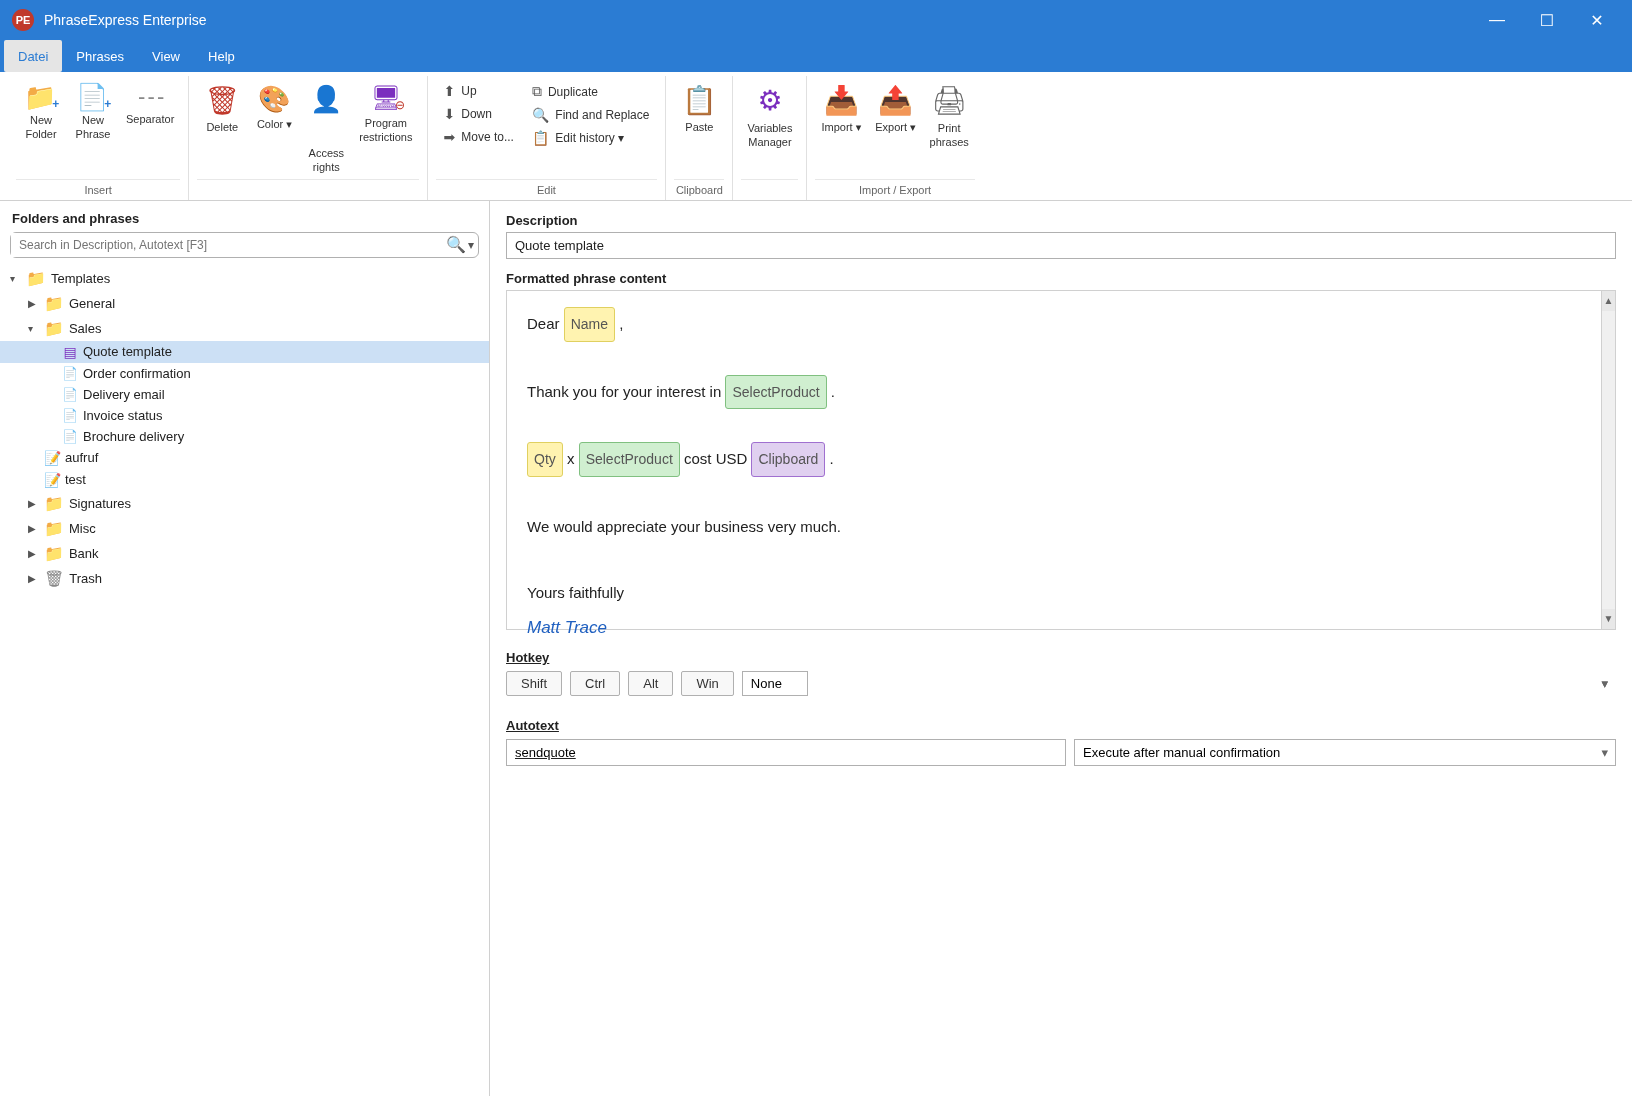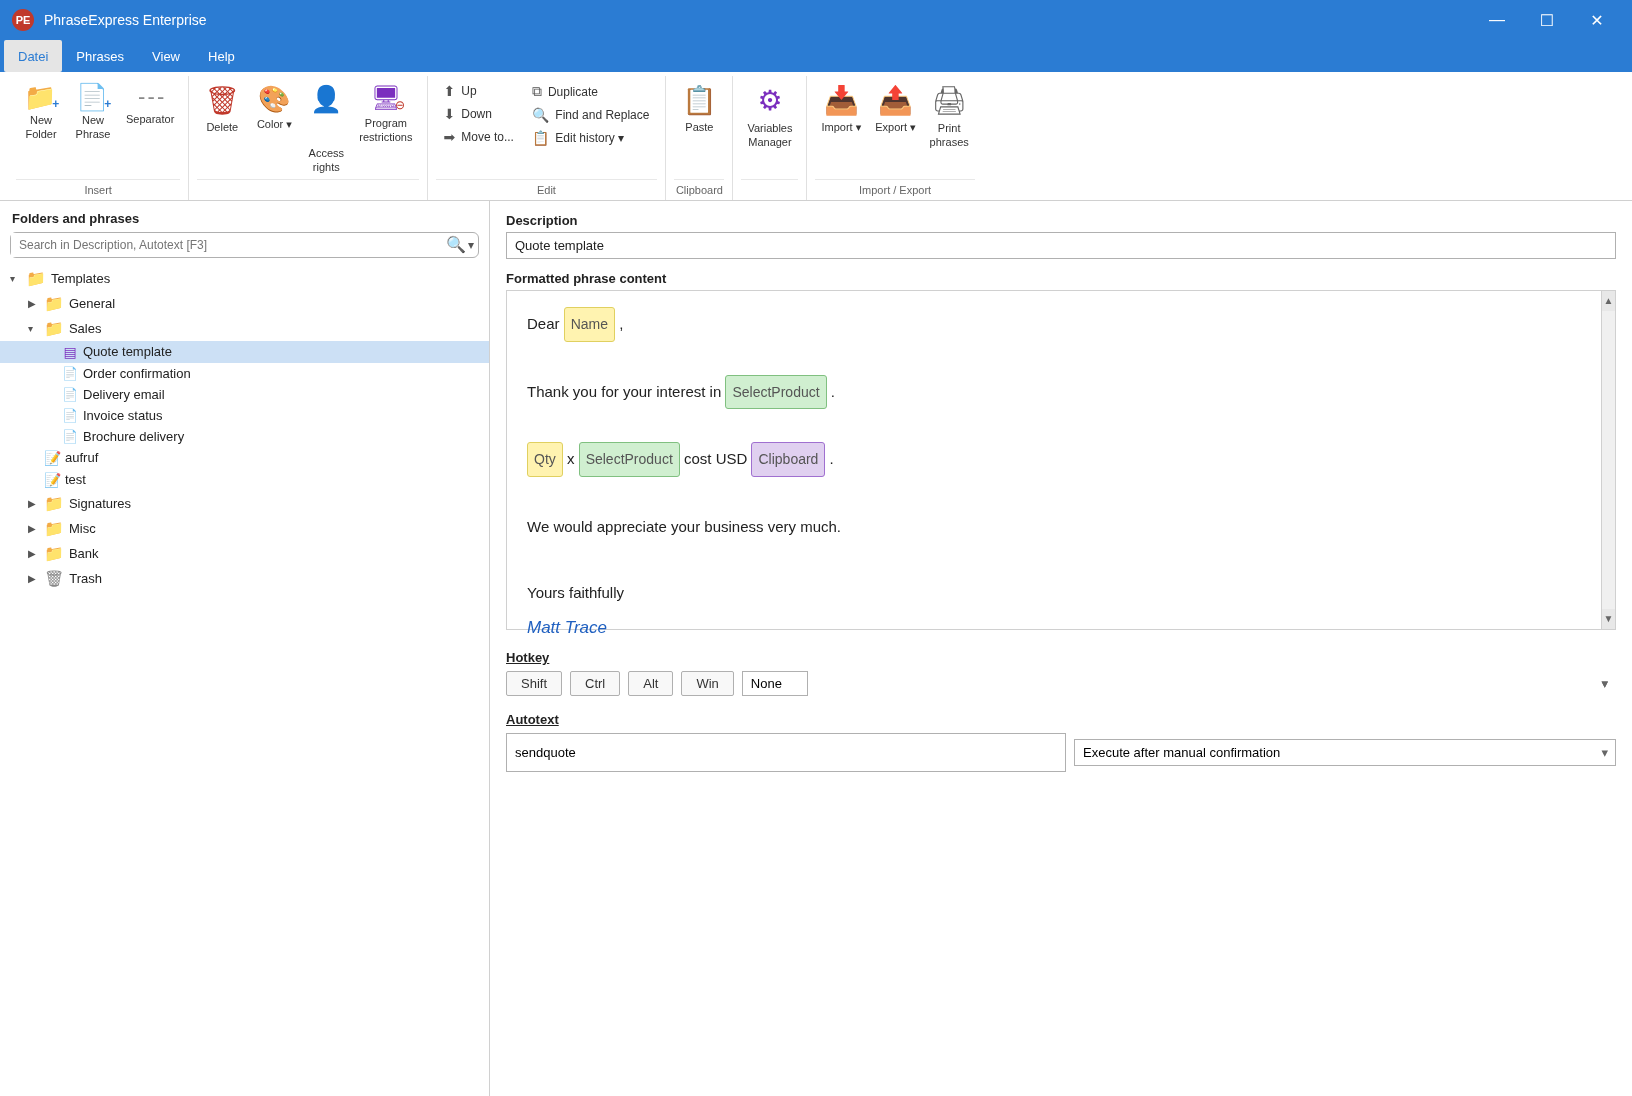--- a/index.html
+++ b/index.html
@@ -183,24 +183,24 @@
       flex: 1; padding: 4px 8px; border: 1px solid #b0b0b0; font-size: 13px;
       background: white; cursor: pointer; appearance: none; position: relative;
     }
     .hotkey-select-wrap { flex: 1; position: relative; }
     .hotkey-select-wrap::after {
       content: '▾'; position: absolute; right: 8px; top: 50%; transform: translateY(-50%);
       pointer-events: none; color: #666;
     }
 
     
-    .autotext-section { margin-top: 16px; }
+    .autotext-section { margin-top: 22px; text-decoration: underline; }
     .autotext-row { display: flex; gap: 8px; align-items: center; margin-top: 6px; }
     .autotext-input {
-      flex: 1; padding: 11px 8px; border: 1px solid #b0b0b0; font-size: 13px; outline: none;
+      flex: 1; padding: 5px 8px; border: 1px solid #b0b0b0; font-size: 13px; outline: none;
     }
     .autotext-select-wrap { flex: 1; position: relative; }
     .autotext-select {
       width: 100%; padding: 5px 8px; border: 1px solid #b0b0b0; font-size: 13px;
       background: white; cursor: pointer; appearance: none;
     }
     .autotext-select-wrap::after {
       content: '▾'; position: absolute; right: 8px; top: 50%; transform: translateY(-50%);
       pointer-events: none; color: #666;
     }

